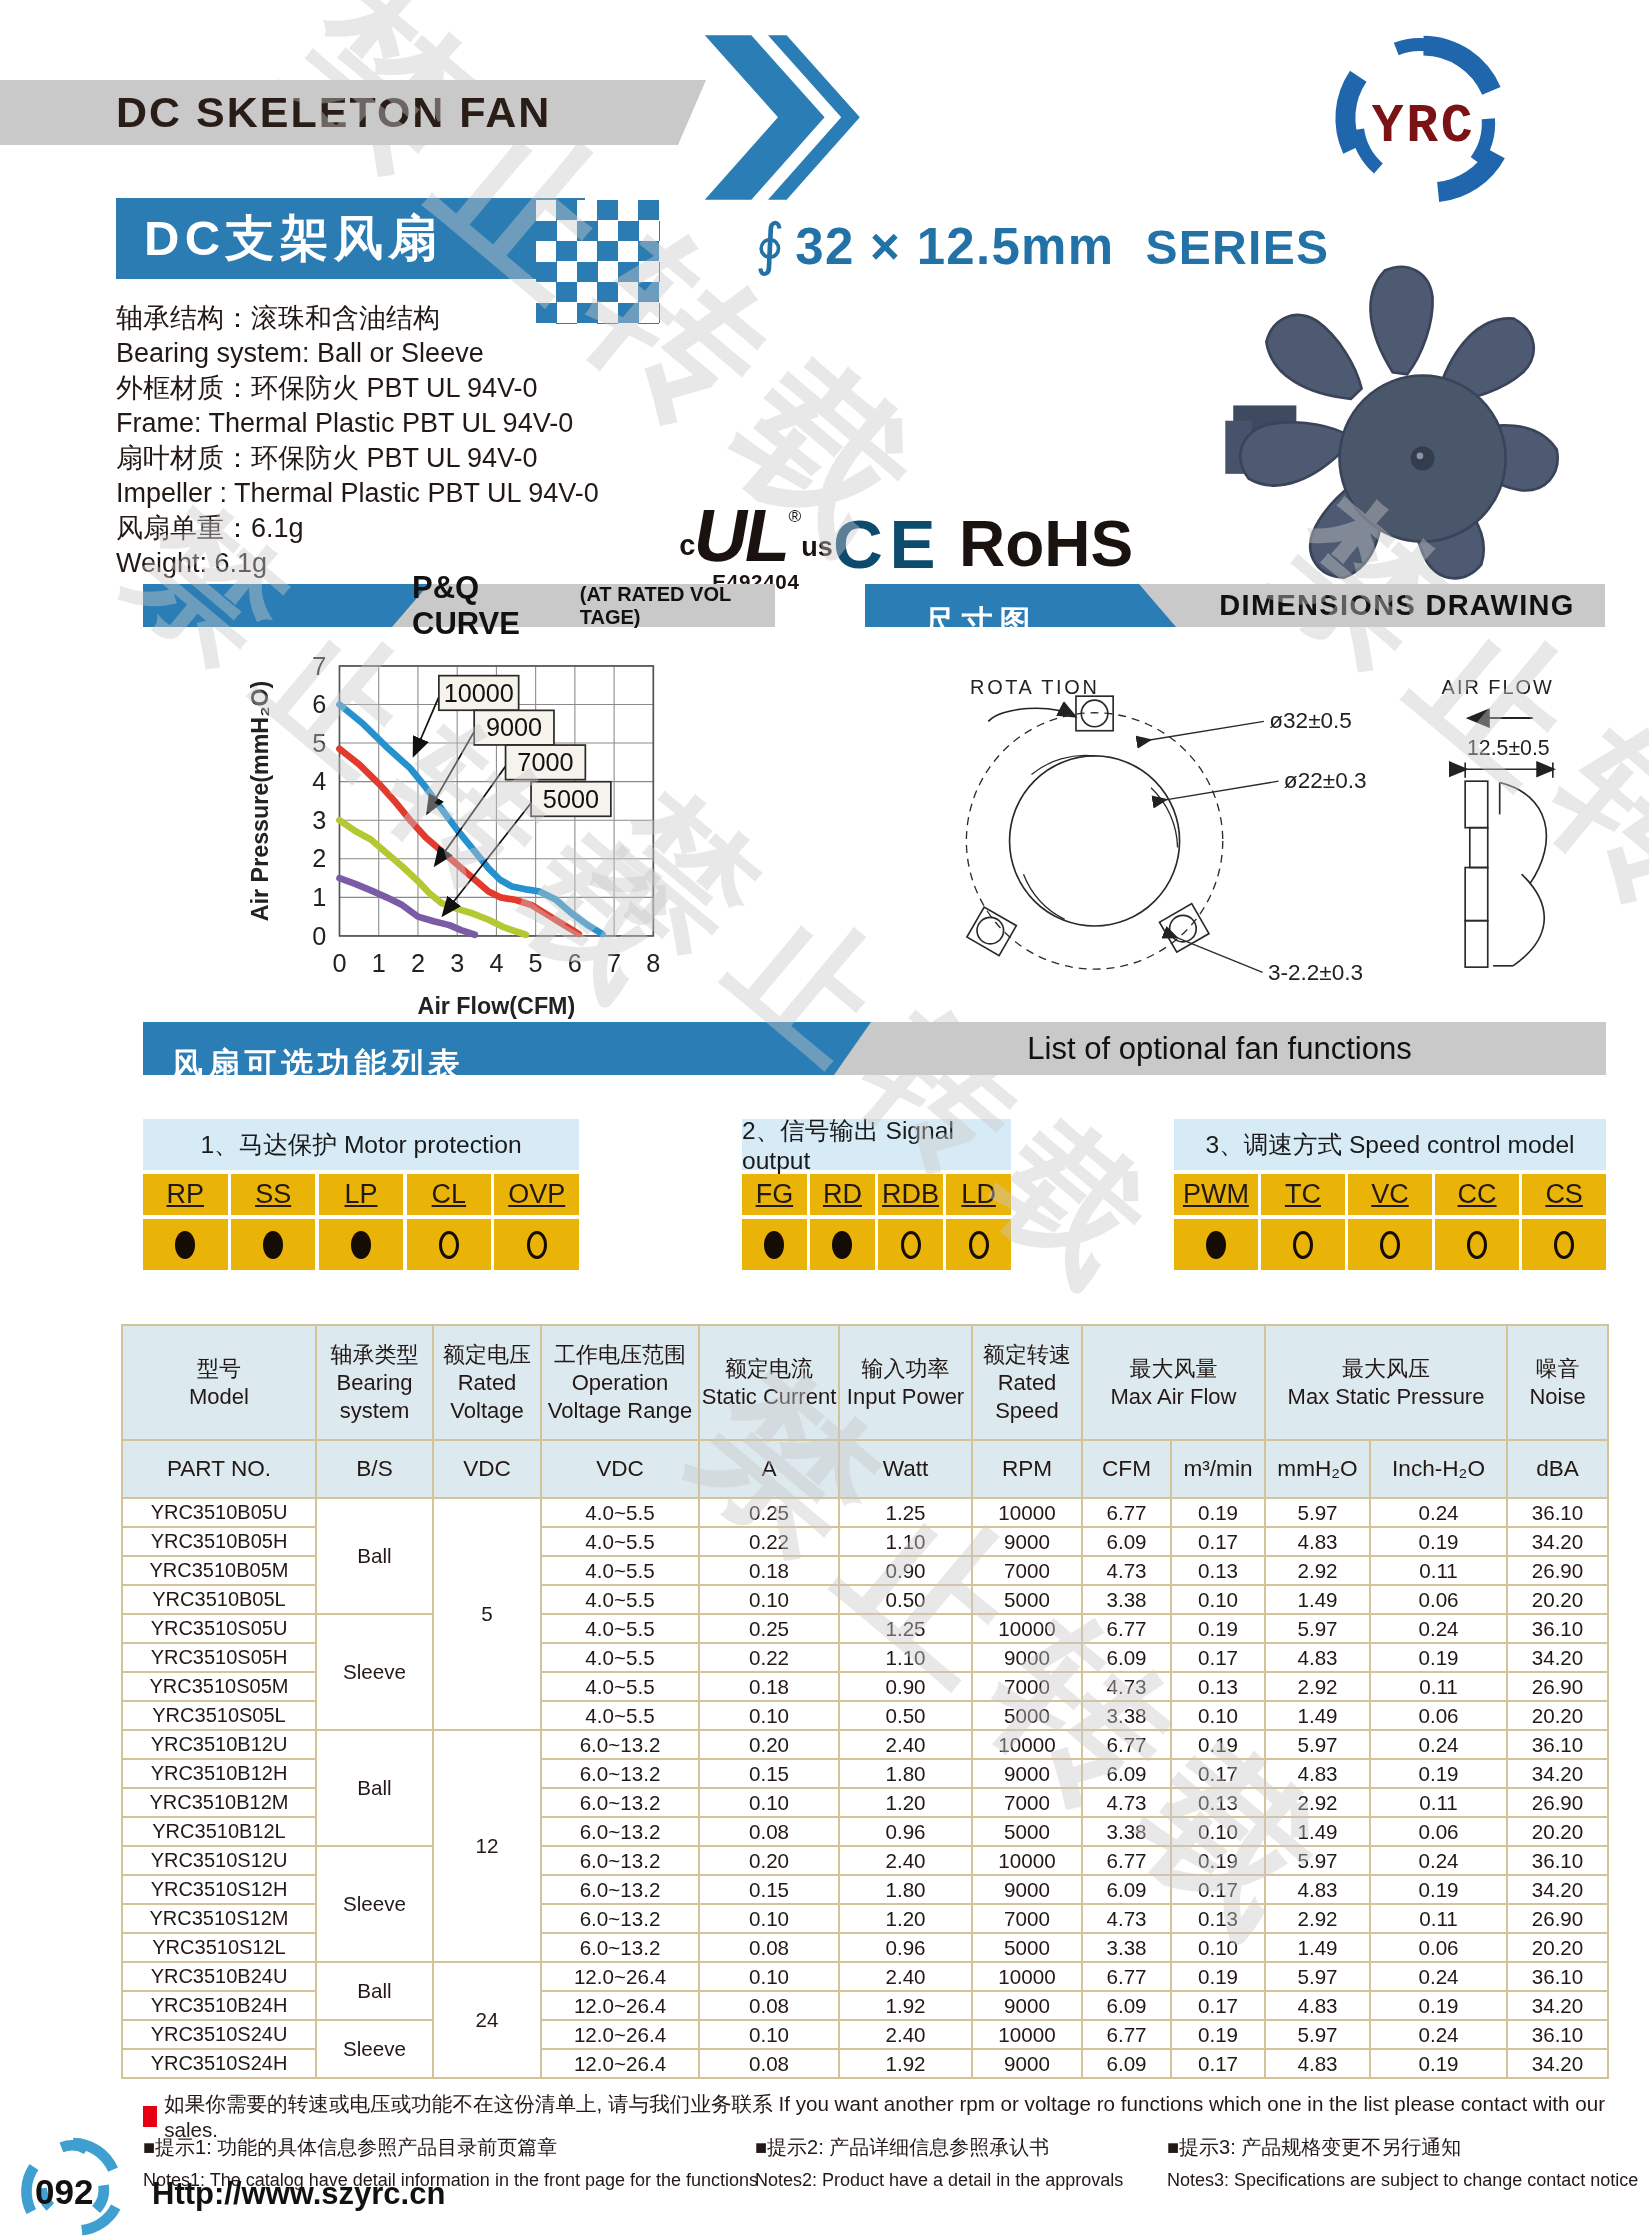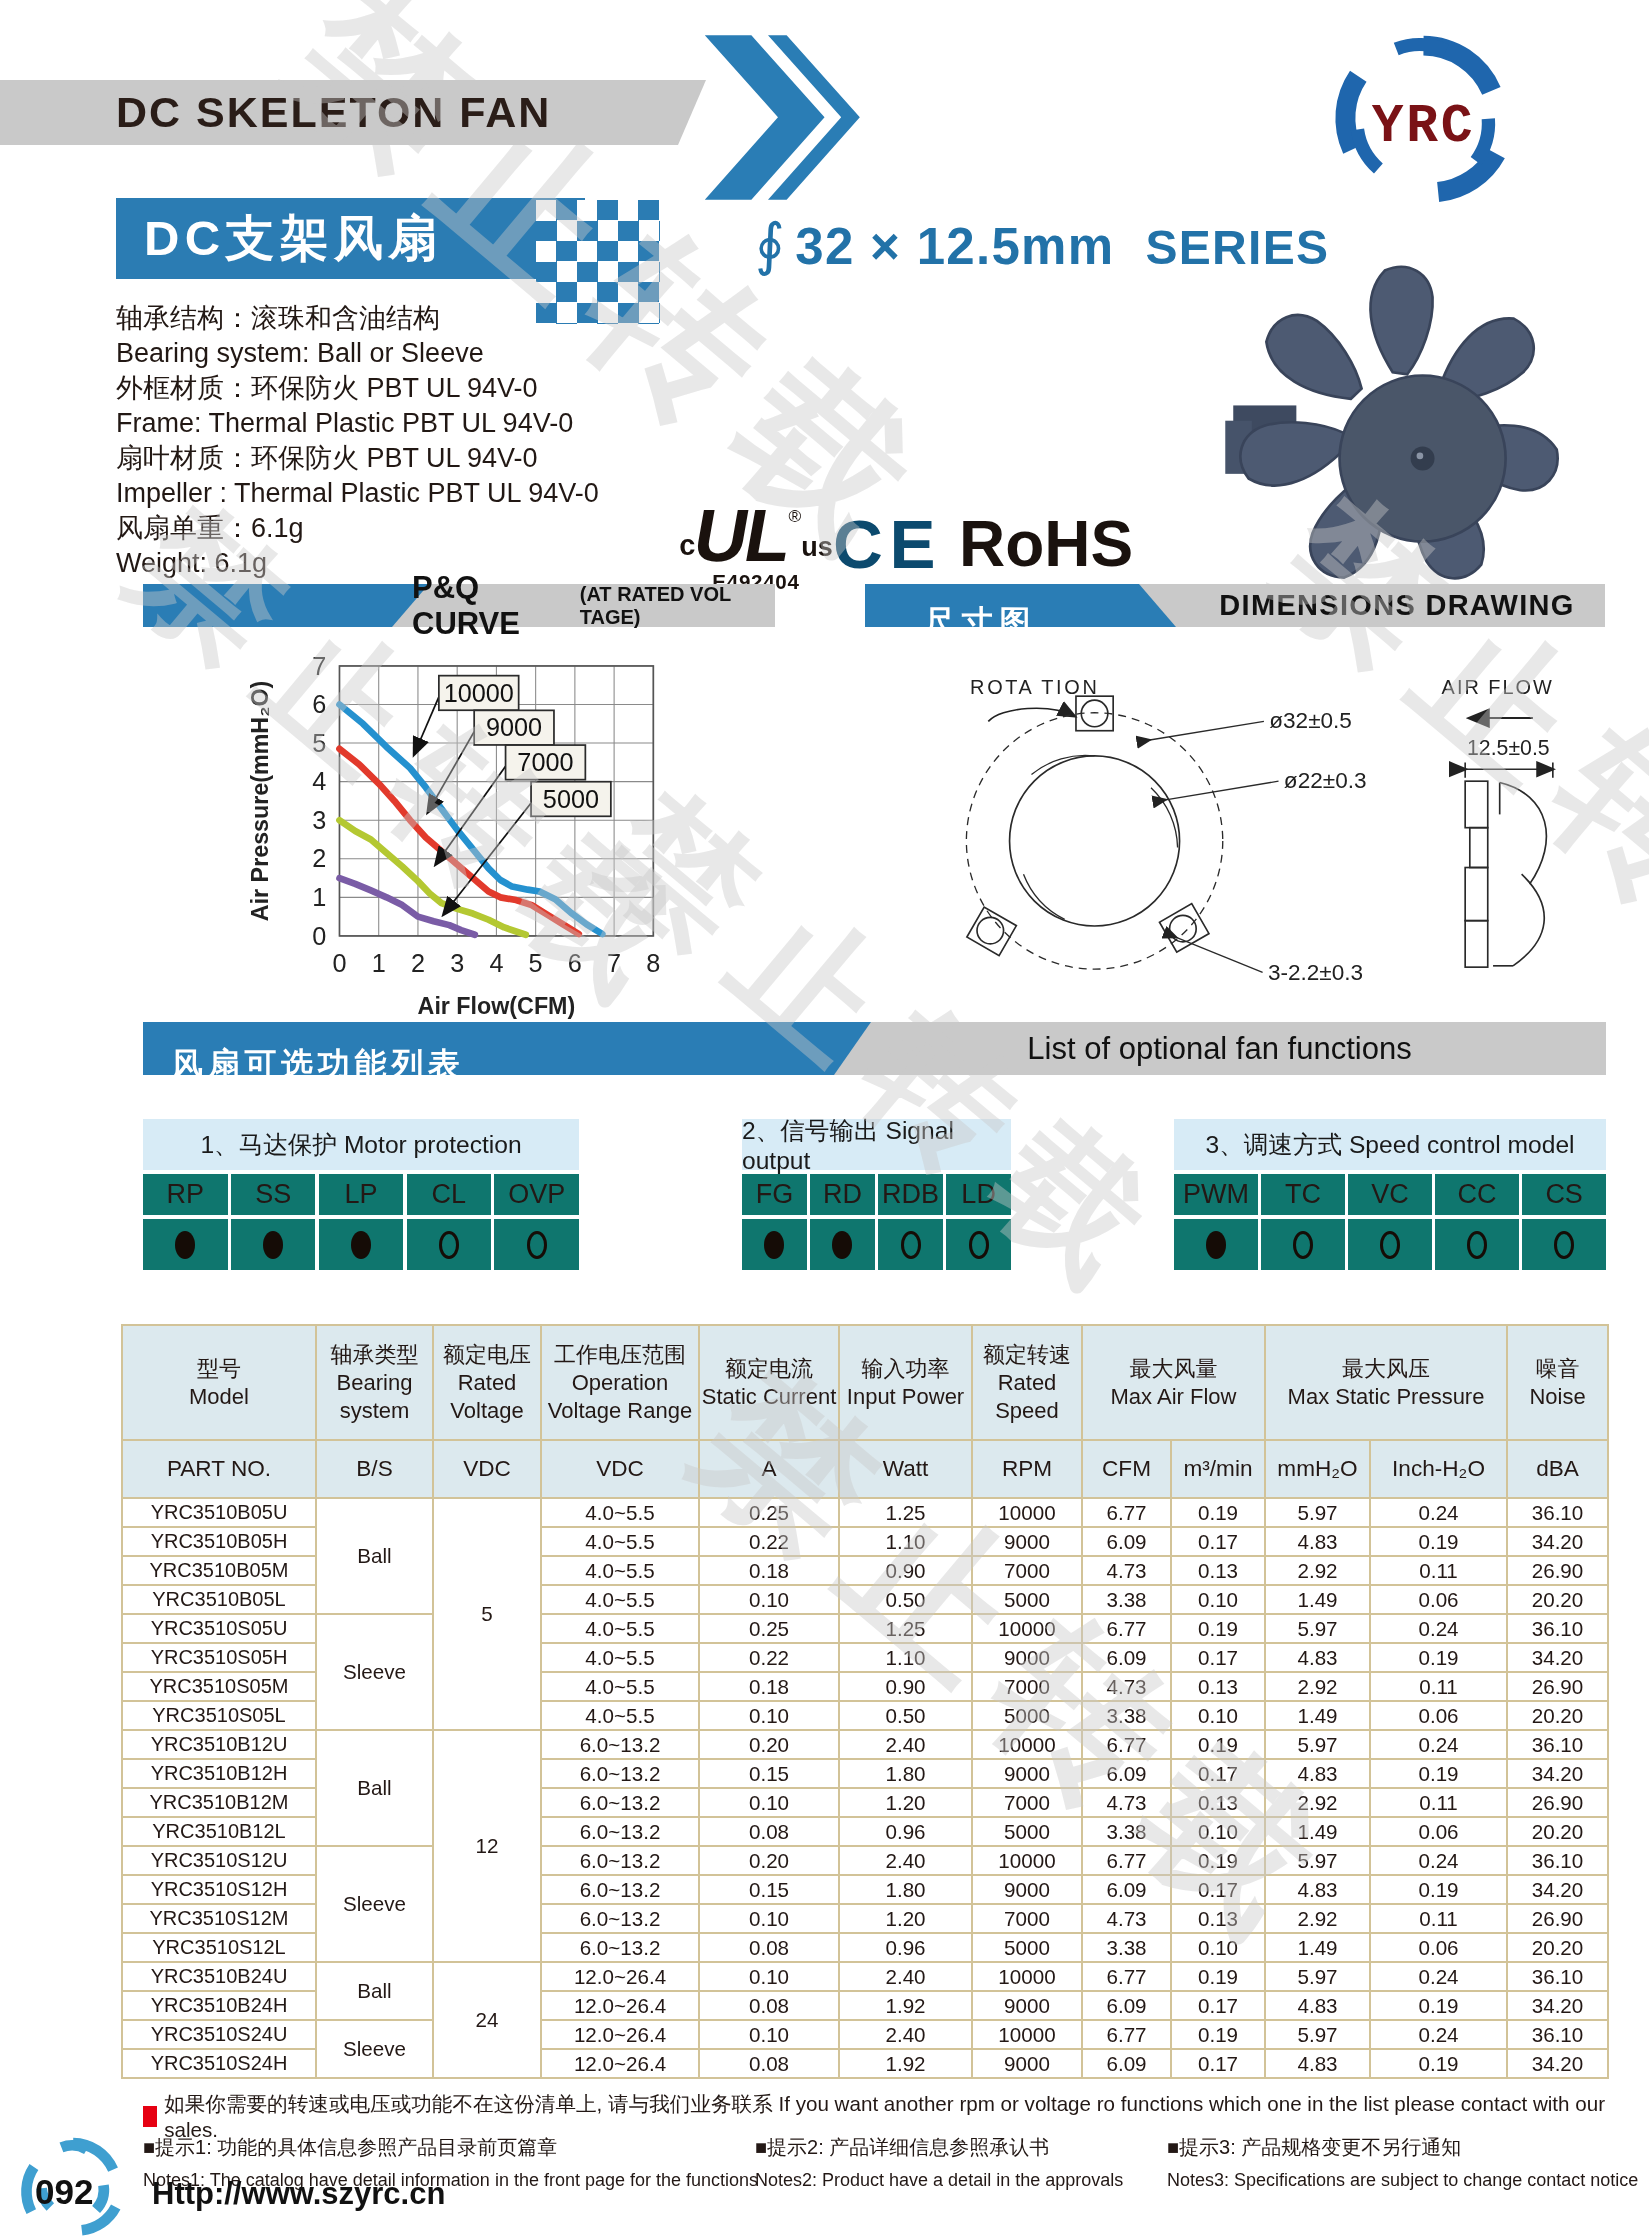--- a/index.html
+++ b/index.html
@@ -66,21 +66,21 @@
   
   #dim-panel{position:absolute;left:865px;top:655px;width:758px;height:352px;}
   
   .func-group{position:absolute;top:1119px;}
   #func-0{left:143px;width:436px;}
   #func-1{left:742px;width:269px;}
   #func-2{left:1174px;width:432px;}
   .fg-head{height:51px;background:#d7ebf6;display:flex;align-items:center;justify-content:center;
       font-size:24.6px;color:#1a1a1a;}
   .fg-row{display:flex;gap:3.3px;margin-top:4px;}
-  .fg-cell{flex:1;background:#0f766e;display:flex;align-items:center;justify-content:center;}
+  .fg-cell{flex:1;background:#eab308;display:flex;align-items:center;justify-content:center;text-decoration:underline;}
   .fg-label{height:41px;font-size:27px;color:#231815;}
   .fg-dotcell{height:51px;}
   .dot{width:20px;height:28px;border-radius:50%;box-sizing:border-box;}
   .dot.filled{background:#150c06;}
   .dot.open{border:3.3px solid #150c06;}
   
   #table-wrap{position:absolute;left:121px;top:1324px;width:1487px;}
   table.spec-table{width:100%;border-collapse:collapse;table-layout:fixed;}
   table.spec-table th,table.spec-table td{border:2px solid #d2c398;text-align:center;vertical-align:middle;
       color:#231815;font-weight:400;padding:0;}

